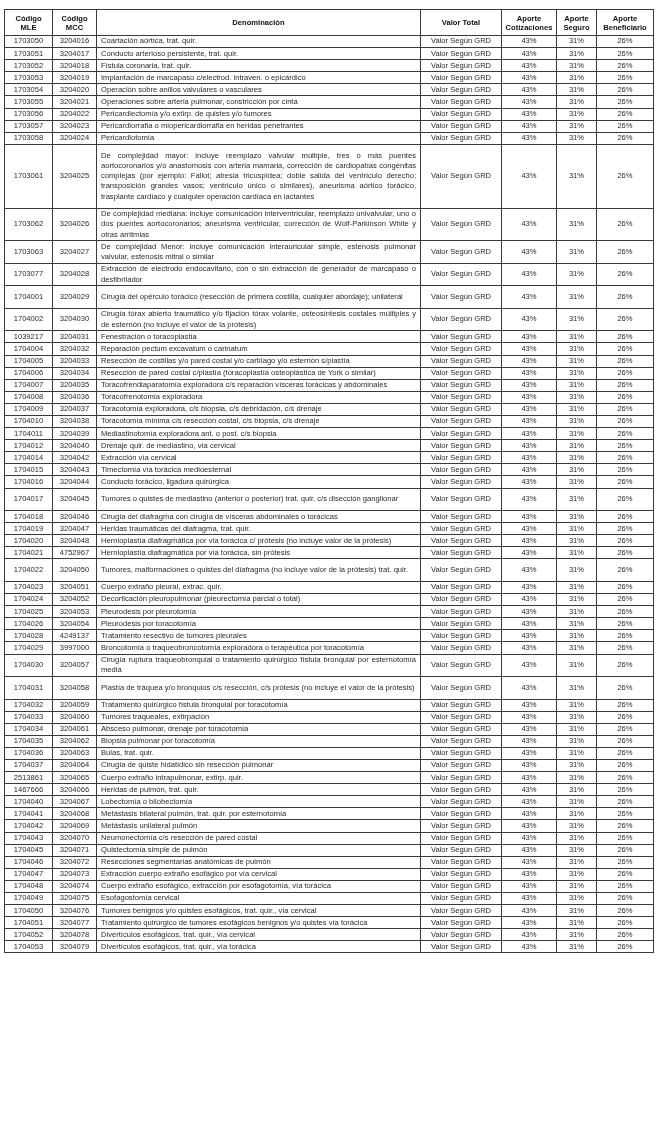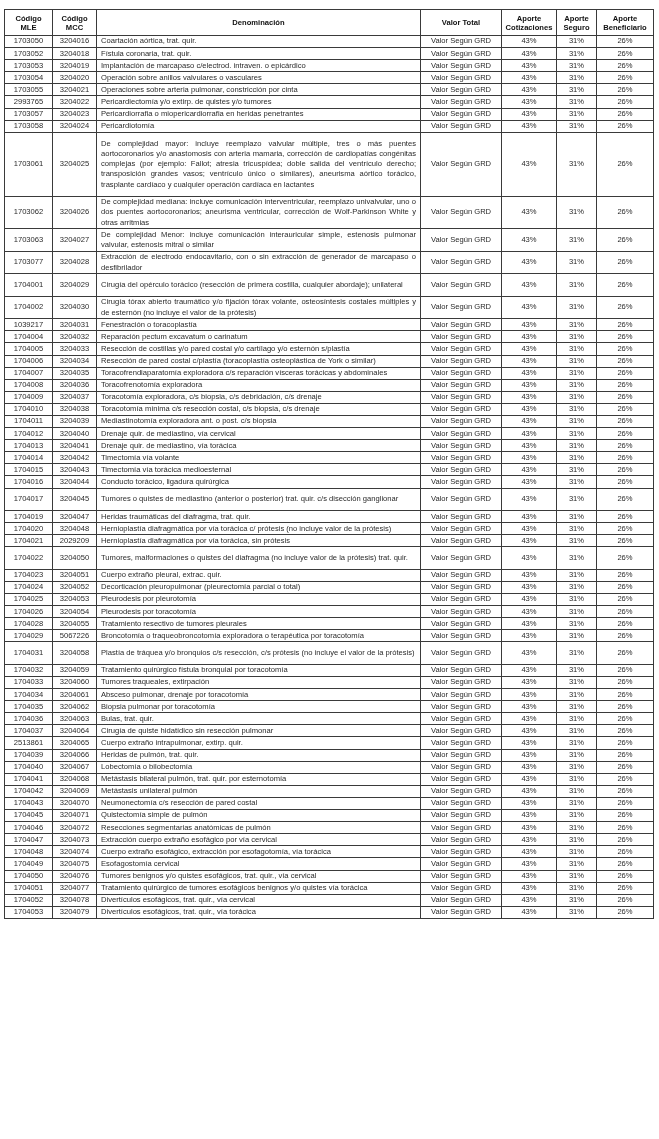--- a/index.html
+++ b/index.html
@@ -65,20 +65,29 @@
       <tr class="r1">
         <td class="code">1703050</td>
         <td class="code">3204016</td>
         <td class="desc">Coartación aórtica, trat. quir.</td>
         <td class="total">Valor Según GRD</td>
         <td class="num">43%</td>
         <td class="num">31%</td>
         <td class="num">26%</td>
       </tr>
       <tr class="r1">
+        <td class="code">1703051</td>
+        <td class="code">3204017</td>
+        <td class="desc">Conducto arterioso persistente, trat. quir.</td>
+        <td class="total">Valor Según GRD</td>
+        <td class="num">43%</td>
+        <td class="num">31%</td>
+        <td class="num">26%</td>
+      </tr>
+      <tr class="r1">
         <td class="code">1703052</td>
         <td class="code">3204018</td>
         <td class="desc">Fístula coronaria, trat. quir.</td>
         <td class="total">Valor Según GRD</td>
         <td class="num">43%</td>
         <td class="num">31%</td>
         <td class="num">26%</td>
       </tr>
       <tr class="r1">
         <td class="code">1703053</td>
@@ -101,21 +110,21 @@
       <tr class="r1">
         <td class="code">1703055</td>
         <td class="code">3204021</td>
         <td class="desc">Operaciones sobre arteria pulmonar, constricción por cinta</td>
         <td class="total">Valor Según GRD</td>
         <td class="num">43%</td>
         <td class="num">31%</td>
         <td class="num">26%</td>
       </tr>
       <tr class="r1">
-        <td class="code">2993765</td>
+        <td class="code">1703056</td>
         <td class="code">3204022</td>
         <td class="desc">Pericardiectomía y/o extirp. de quistes y/o tumores</td>
         <td class="total">Valor Según GRD</td>
         <td class="num">43%</td>
         <td class="num">31%</td>
         <td class="num">26%</td>
       </tr>
       <tr class="r1">
         <td class="code">1703057</td>
         <td class="code">3204023</td>
@@ -272,32 +281,23 @@
       <tr class="r1">
         <td class="code">1704012</td>
         <td class="code">3204040</td>
         <td class="desc">Drenaje quir. de mediastino, vía cervical</td>
         <td class="total">Valor Según GRD</td>
         <td class="num">43%</td>
         <td class="num">31%</td>
         <td class="num">26%</td>
       </tr>
       <tr class="r1">
-        <td class="code">1704013</td>
-        <td class="code">3204041</td>
-        <td class="desc">Drenaje quir. de mediastino, vía torácica</td>
-        <td class="total">Valor Según GRD</td>
-        <td class="num">43%</td>
-        <td class="num">31%</td>
-        <td class="num">26%</td>
-      </tr>
-      <tr class="r1">
         <td class="code">1704014</td>
         <td class="code">3204042</td>
-        <td class="desc">Timectomía vía volante</td>
+        <td class="desc">Extracción vía cervical</td>
         <td class="total">Valor Según GRD</td>
         <td class="num">43%</td>
         <td class="num">31%</td>
         <td class="num">26%</td>
       </tr>
       <tr class="r1">
         <td class="code">1704015</td>
         <td class="code">3204043</td>
         <td class="desc">Timectomía vía torácica medioesternal</td>
         <td class="total">Valor Según GRD</td>
@@ -317,40 +317,49 @@
       <tr class="r2">
         <td class="code">1704017</td>
         <td class="code">3204045</td>
         <td class="desc">Tumores o quistes de mediastino (anterior o posterior) trat. quir. c/s disección ganglionar</td>
         <td class="total">Valor Según GRD</td>
         <td class="num">43%</td>
         <td class="num">31%</td>
         <td class="num">26%</td>
       </tr>
       <tr class="r1">
+        <td class="code">1704018</td>
+        <td class="code">3204046</td>
+        <td class="desc">Cirugía del diafragma con cirugía de vísceras abdominales o torácicas</td>
+        <td class="total">Valor Según GRD</td>
+        <td class="num">43%</td>
+        <td class="num">31%</td>
+        <td class="num">26%</td>
+      </tr>
+      <tr class="r1">
         <td class="code">1704019</td>
         <td class="code">3204047</td>
         <td class="desc">Heridas traumáticas del diafragma, trat. quir.</td>
         <td class="total">Valor Según GRD</td>
         <td class="num">43%</td>
         <td class="num">31%</td>
         <td class="num">26%</td>
       </tr>
       <tr class="r1">
         <td class="code">1704020</td>
         <td class="code">3204048</td>
         <td class="desc">Hernioplastía diafragmática por vía torácica c/ prótesis (no incluye valor de la prótesis)</td>
         <td class="total">Valor Según GRD</td>
         <td class="num">43%</td>
         <td class="num">31%</td>
         <td class="num">26%</td>
       </tr>
       <tr class="r1">
         <td class="code">1704021</td>
-        <td class="code">2029209</td>
+        <td class="code">4752967</td>
         <td class="desc">Hernioplastía diafragmática por vía torácica, sin prótesis</td>
         <td class="total">Valor Según GRD</td>
         <td class="num">43%</td>
         <td class="num">31%</td>
         <td class="num">26%</td>
       </tr>
       <tr class="r2">
         <td class="code">1704022</td>
         <td class="code">3204050</td>
         <td class="desc">Tumores, malformaciones o quistes del diafragma (no incluye valor de la prótesis) trat. quir.</td>
@@ -390,31 +399,40 @@
         <td class="code">1704026</td>
         <td class="code">3204054</td>
         <td class="desc">Pleurodesis por toracotomía</td>
         <td class="total">Valor Según GRD</td>
         <td class="num">43%</td>
         <td class="num">31%</td>
         <td class="num">26%</td>
       </tr>
       <tr class="r1">
         <td class="code">1704028</td>
-        <td class="code">3204055</td>
+        <td class="code">4249137</td>
         <td class="desc">Tratamiento resectivo de tumores pleurales</td>
         <td class="total">Valor Según GRD</td>
         <td class="num">43%</td>
         <td class="num">31%</td>
         <td class="num">26%</td>
       </tr>
       <tr class="r1">
         <td class="code">1704029</td>
-        <td class="code">5067226</td>
+        <td class="code">3997000</td>
         <td class="desc">Broncotomía o traqueobroncotomía exploradora o terapéutica por toracotomía</td>
+        <td class="total">Valor Según GRD</td>
+        <td class="num">43%</td>
+        <td class="num">31%</td>
+        <td class="num">26%</td>
+      </tr>
+      <tr class="r2">
+        <td class="code">1704030</td>
+        <td class="code">3204057</td>
+        <td class="desc">Cirugía ruptura traqueobronquial o tratamiento quirúrgico fístula bronquial por esternotomía media</td>
         <td class="total">Valor Según GRD</td>
         <td class="num">43%</td>
         <td class="num">31%</td>
         <td class="num">26%</td>
       </tr>
       <tr class="r2">
         <td class="code">1704031</td>
         <td class="code">3204058</td>
         <td class="desc">Plastía de tráquea y/o bronquios c/s resección, c/s prótesis (no incluye el valor de la prótesis)</td>
         <td class="total">Valor Según GRD</td>
@@ -479,21 +497,21 @@
       <tr class="r1">
         <td class="code">2513861</td>
         <td class="code">3204065</td>
         <td class="desc">Cuerpo extraño intrapulmonar, extirp. quir.</td>
         <td class="total">Valor Según GRD</td>
         <td class="num">43%</td>
         <td class="num">31%</td>
         <td class="num">26%</td>
       </tr>
       <tr class="r1">
-        <td class="code">1704039</td>
+        <td class="code">1467666</td>
         <td class="code">3204066</td>
         <td class="desc">Heridas de pulmón, trat. quir.</td>
         <td class="total">Valor Según GRD</td>
         <td class="num">43%</td>
         <td class="num">31%</td>
         <td class="num">26%</td>
       </tr>
       <tr class="r1">
         <td class="code">1704040</td>
         <td class="code">3204067</td>

